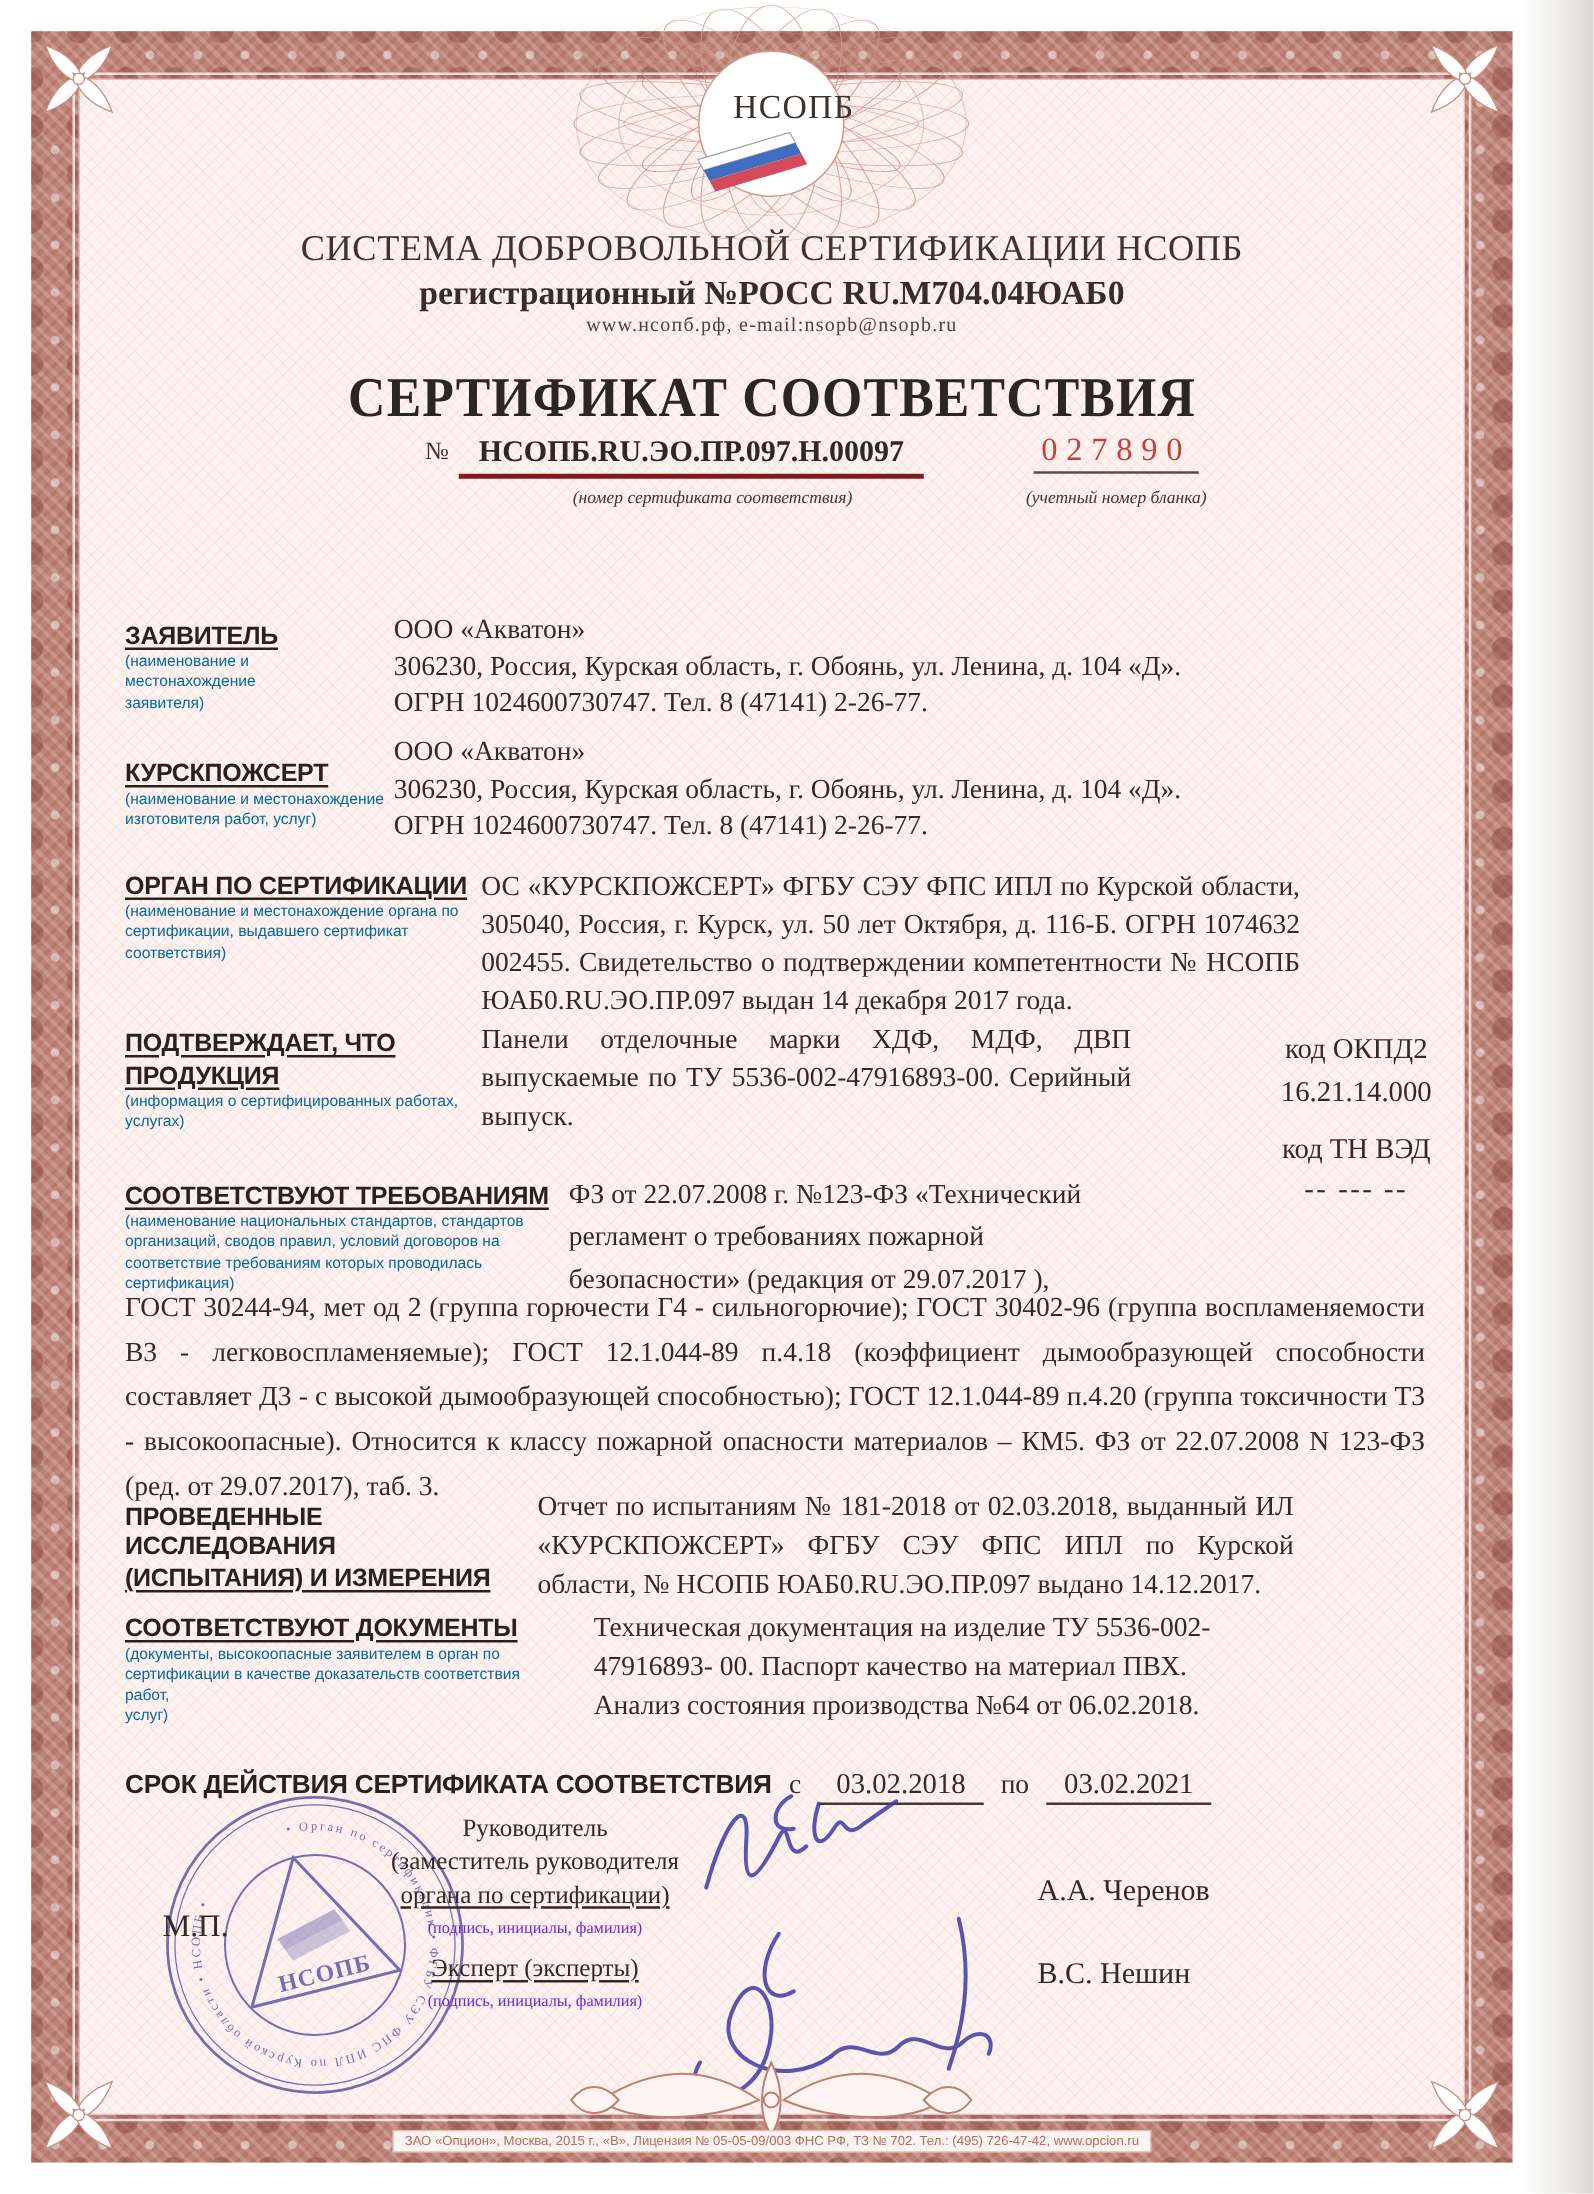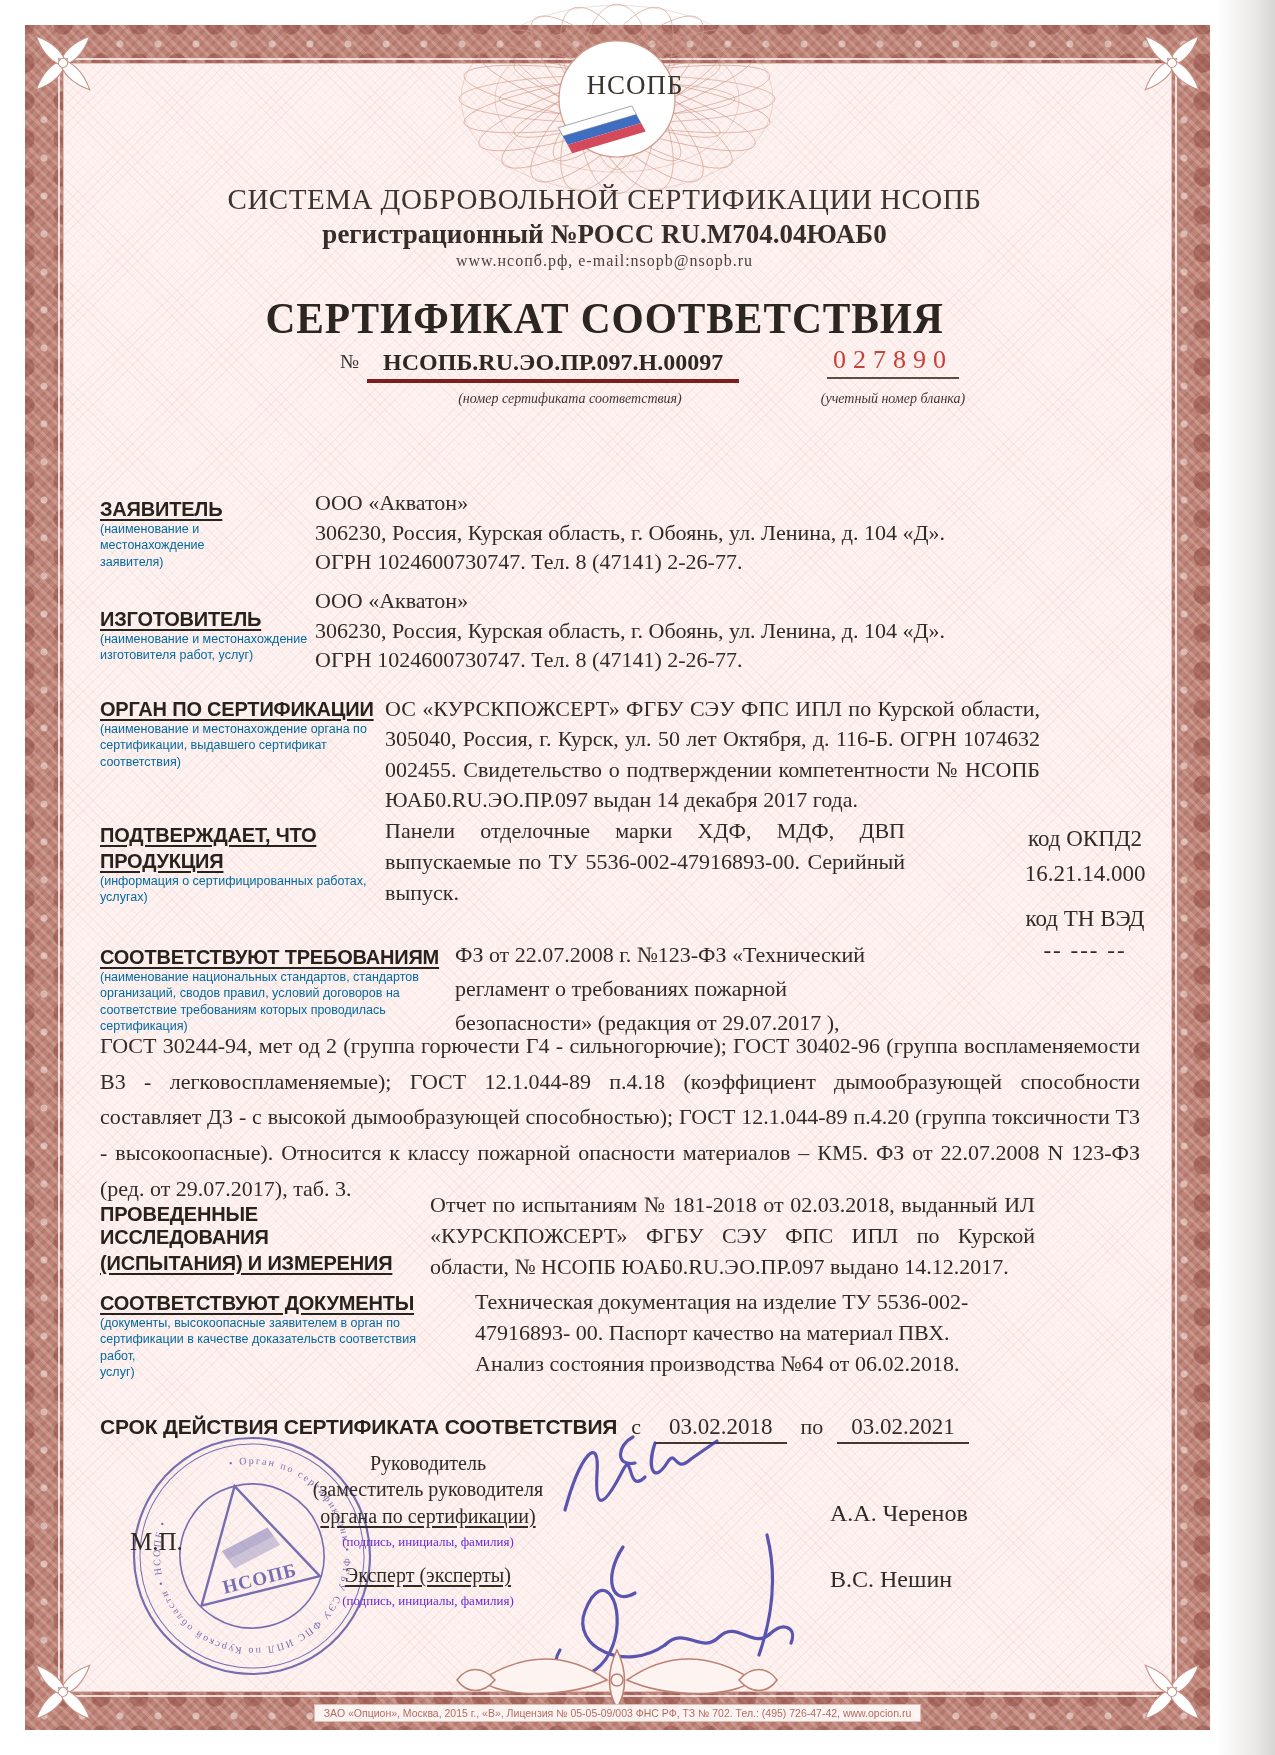--- a/index.html
+++ b/index.html
@@ -20,21 +20,21 @@
   .inner{position:absolute;left:63px;top:63px;width:1109px;height:1629px;
     background-color:#fdf2f0;
     background-image:
       repeating-linear-gradient(45deg, rgba(216,140,135,.10) 0 1px, transparent 1px 7px),
       repeating-linear-gradient(-45deg, rgba(216,140,135,.10) 0 1px, transparent 1px 7px);
     box-shadow:inset 0 0 0 1px rgba(183,110,100,.35);}
   .scan-right{position:absolute;right:0;top:0;width:58px;height:100%;
     background:linear-gradient(90deg, rgba(205,202,198,0) 0%, rgba(205,202,198,.45) 70%, rgba(188,185,181,.6) 100%);}
   .corner{position:absolute;width:90px;height:90px;transform:rotate(45deg);}
   .abs{position:absolute;}
-  .center-band{position:absolute;left:50px;width:1109px;text-align:center;}
+  .center-band{position:absolute;left:63px;width:1109px;text-align:center;}
   .sys-line{font-size:29px;letter-spacing:.5px;color:#3c352e;}
   .reg-line{font-size:27px;font-weight:700;color:#352e28;}
   .contact-line{font-size:16px;letter-spacing:1px;color:#4a423c;}
   .big-title{font-size:45px;font-weight:700;letter-spacing:1px;color:#2c2620;}
   .big-title .squeeze{display:inline-block;transform:scaleX(.92);}
   .num-prefix{font-size:20px;color:#3a332c;margin-right:8px;vertical-align:2px;}
   .num-value{display:inline-block;font-size:24px;font-weight:700;color:#2e2822;
              border-bottom:4px solid #7f1d1d;padding:0 16px 3px;}
   .caption{font-size:14px;font-style:italic;color:#3e362e;}
   .blank-num{display:inline-block;font-size:26px;letter-spacing:7px;color:#c5413a;
@@ -160,21 +160,21 @@
     <div class="lbl u">ЗАЯВИТЕЛЬ</div>
     <div class="sublbl">(наименование и
 местонахождение
 заявителя)</div>
   </div>
   <div class="abs txt pre" style="left:315px;top:488px;width:720px;">ООО «Акватон»
 306230, Россия, Курская область, г. Обоянь,  ул. Ленина, д. 104 «Д».
 ОГРН 1024600730747. Тел. 8 (47141) 2-26-77.</div>
 
   <div class="abs" style="left:100px;top:608px;width:300px;">
-    <div class="lbl u">ИЗГОТОВИТЕЛЬ</div>
+    <div class="lbl u">КУРСКПОЖСЕРТ</div>
     <div class="sublbl">(наименование и местонахождение
 изготовителя работ, услуг)</div>
   </div>
   <div class="abs txt pre" style="left:315px;top:586px;width:720px;">ООО «Акватон»
 306230, Россия, Курская область, г. Обоянь, ул. Ленина, д. 104 «Д».
 ОГРН 1024600730747. Тел. 8 (47141) 2-26-77.</div>
 
   <div class="abs" style="left:100px;top:698px;width:300px;">
     <div class="lbl u">ОРГАН ПО СЕРТИФИКАЦИИ</div>
     <div class="sublbl">(наименование и местонахождение органа по

